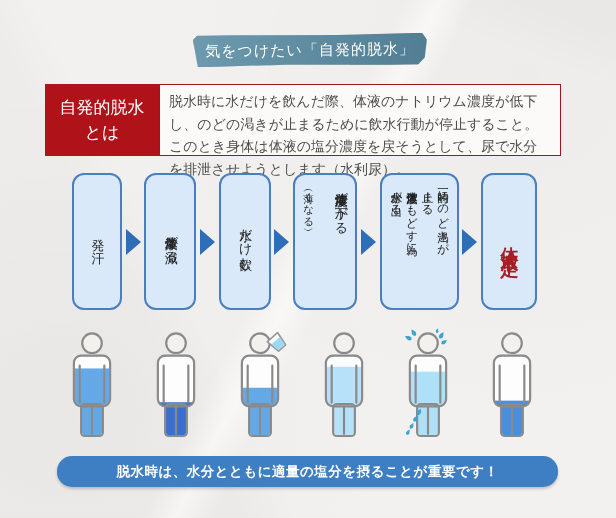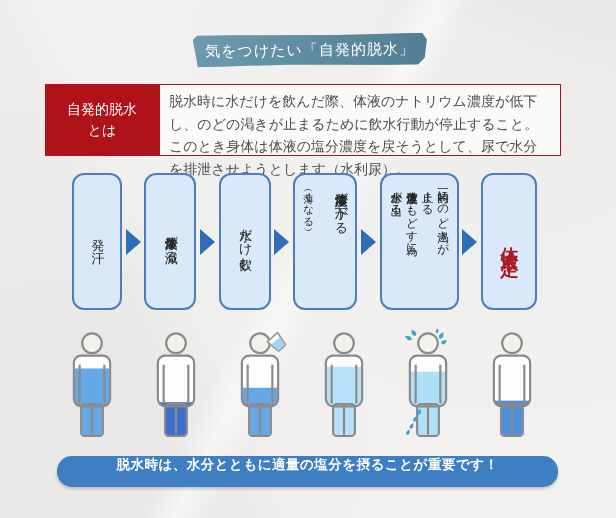--- a/index.html
+++ b/index.html
@@ -29,21 +29,21 @@
     display:flex;align-items:center;justify-content:center;
     color:#fff;font-size:15px;letter-spacing:1px;
     box-shadow:0 2px 3px rgba(0,0,0,.25);
   }
 
   
   .def{position:absolute;left:45px;top:84px;width:516px;height:72px;display:flex;}
   .def-head{
     width:114px;flex:0 0 114px;background:var(--accent-red,#b0121a);
     color:#fff;display:flex;flex-direction:column;align-items:center;justify-content:center;
-    font-size:14px;line-height:1.5;
+    font-size:17px;line-height:1.5;
   }
   .def-panel{
     flex:1;background:var(--panel-bg,#fcf9f9);
     border:1px solid var(--panel-border,#a3151c);
     box-sizing:border-box;padding:5px 19px 4px 9px;
     color:#4d4d4d;font-size:14px;line-height:1.62;
   }
 
   
   .flow{position:absolute;left:72px;top:173px;width:465px;height:137px;
@@ -78,21 +78,21 @@
   .outline{stroke:var(--figure-outline,#8a8a8a);stroke-width:3;stroke-linecap:round;fill:none;}
   .bodyfill{fill:#fdfdfd;}
   .head{fill:#f2f1ee;}
   .drop{fill:var(--droplet,#3aa5cf);}
   .cupwater{fill:var(--cup-water,#9bd8f6);}
 
   
   .footer-bar{
     position:absolute;left:57px;top:456px;width:501px;height:31px;
     background:var(--footer-bg,#3e7ec3);border-radius:15px;
-    display:flex;align-items:flex-start;justify-content:center;
+    display:flex;align-items:center;justify-content:center;
     color:#fff;font-size:13.5px;font-weight:bold;letter-spacing:.5px;
     box-shadow:0 2px 3px rgba(0,0,0,.2);
   }
 </style>
 </head>
 <body>
 
 <div class="canvas">
 
   <svg width="0" height="0" style="position:absolute">

